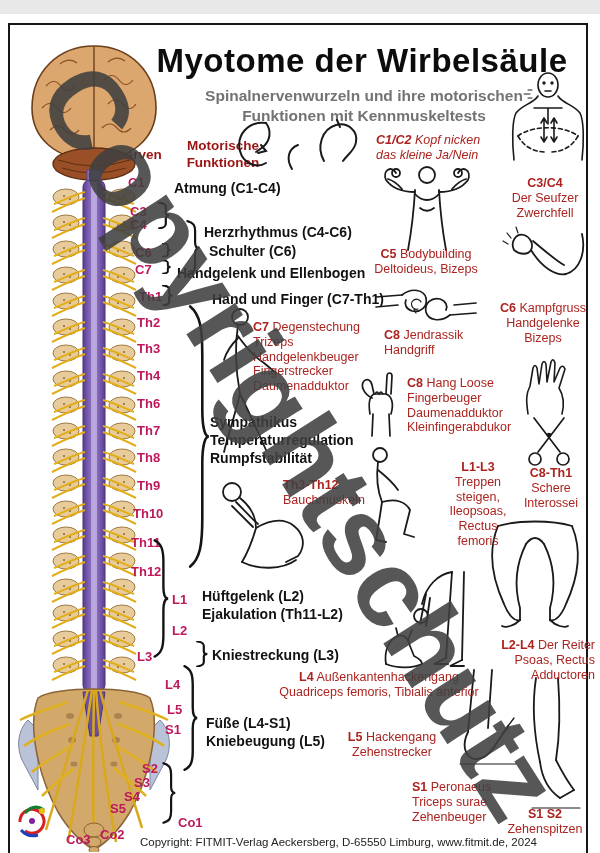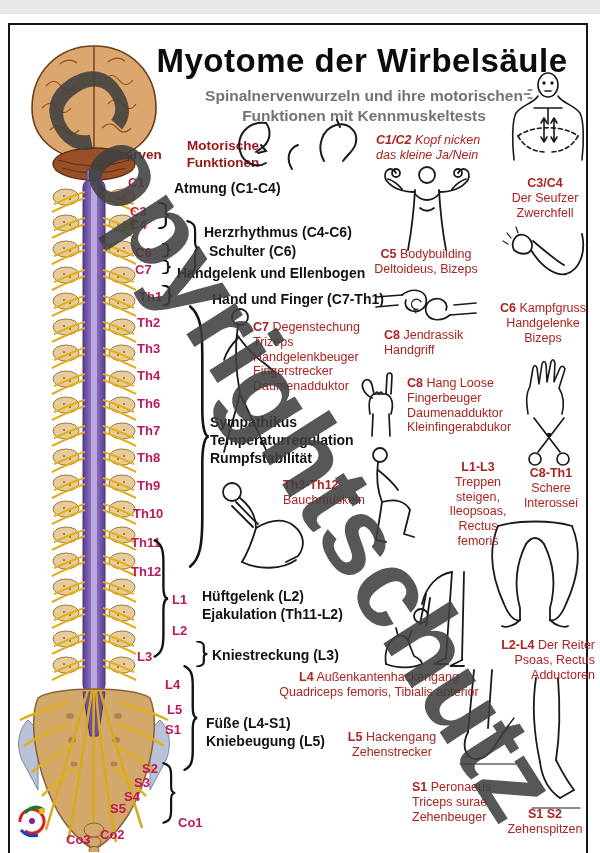--- a/index.html
+++ b/index.html
@@ -422,14 +422,15 @@
 
   <svg class="sketch" style="left:514px;top:660px;" width="70" height="148" viewBox="0 0 70 148">
     <g stroke="#1a1a1a" fill="none" stroke-width="1.8" stroke-linecap="round">
       <path d="M22,4 C18,30 20,60 26,88 M44,4 C46,30 46,60 42,86"></path>
       <path d="M26,88 C28,104 34,116 46,124 M42,86 C48,98 54,108 60,116"></path>
       <path d="M46,124 L60,116"></path>
       <path d="M18,134 H66" stroke-width="1.2"></path>
     </g>
   </svg>
 
+  <div class="footer">Copyright: FITMIT-Verlag Aeckersberg, D-65550 Limburg, www.fitmit.de, 2024</div>
   <div class="wm">Copyrightschutz</div>
 </div>
 
 </body></html>

